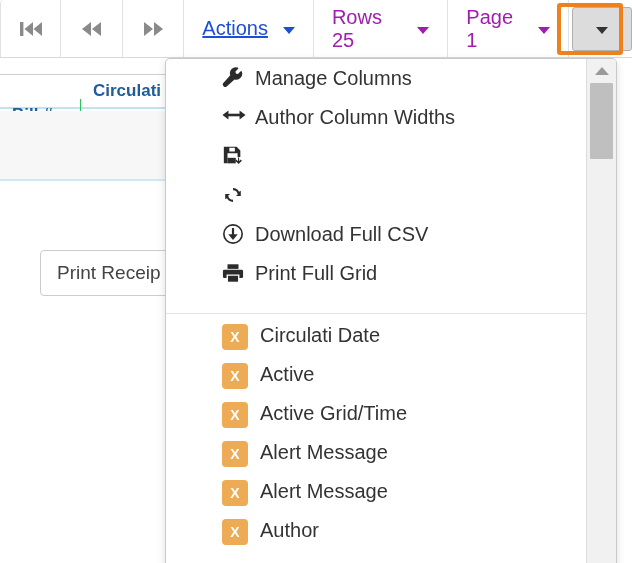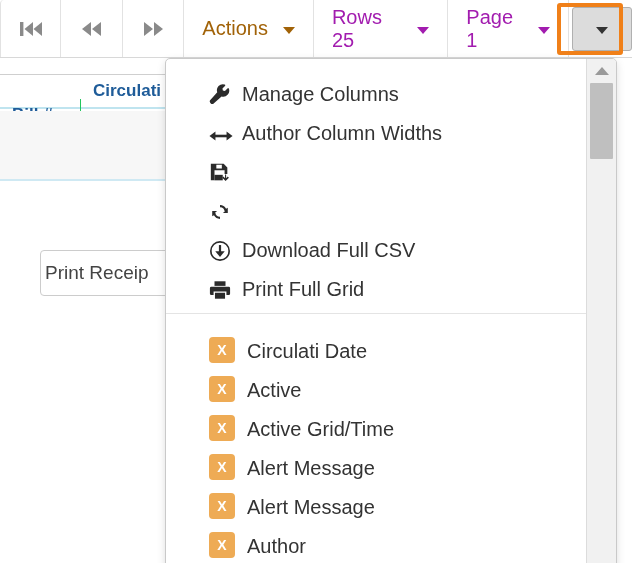--- a/index.html
+++ b/index.html
@@ -60,21 +60,21 @@
     position: absolute;
     left: 40px;
     top: 250px;
     height: 46px;
     min-width: 150px;
     background: #ffffff;
     border: 1px solid #cccccc;
     border-radius: 4px;
     display: flex;
     align-items: center;
-    padding: 0 4px;
+    padding: 0 16px;
     box-sizing: border-box;
     font-size: 19px;
     color: #444444;
     white-space: nowrap;
   }
 
   
   .toolbar {
     position: absolute;
     left: 0;
@@ -98,21 +98,21 @@
     color: #8a8a8a;
     font-size: 21px;
     padding: 0 18px;
     height: 57px;
     user-select: none;
   }
   .tb-btn.nav { width: 66px; padding: 0; }
   .tb-btn.first { border-left: 1px solid #e2e2e2; border-top-left-radius: 4px; }
   .tb-btn .navglyph svg { display: block; }
   .tb-btn.label { color: #a21caf; font-size: 20px; gap: 8px; }
-  .tb-btn.label.disabled { color: #a16207; }
+  .tb-btn.label.disabled { color: #1d4ed8; text-decoration: underline; }
   .caret {
     display: inline-block;
     width: 0; height: 0;
     border-left: 6px solid transparent;
     border-right: 6px solid transparent;
     border-top: 7px solid currentColor;
     margin-left: 7px;
     position: relative;
     top: 2px;
   }
@@ -156,27 +156,28 @@
     overflow: hidden;
   }
   .dd-inner {
     position: absolute;
     left: 0; top: 0;
     width: 422px;
     height: 100%;
   }
   .dd-item {
     display: flex;
-    align-items: flex-end;
+    align-items: flex-start;
     height: 39px;
     padding: 0 0 0 43px;
     font-size: 20px;
     color: #333333;
     box-sizing: border-box;
     white-space: nowrap;
+    margin-left: 13px;
   }
   .dd-item:first-child { margin-top: 8px; }
   .dd-icon {
     width: 28px;
     display: flex;
     align-items: center;
     justify-content: flex-start;
     color: #2b2b2b;
     flex: 0 0 auto;
   }

